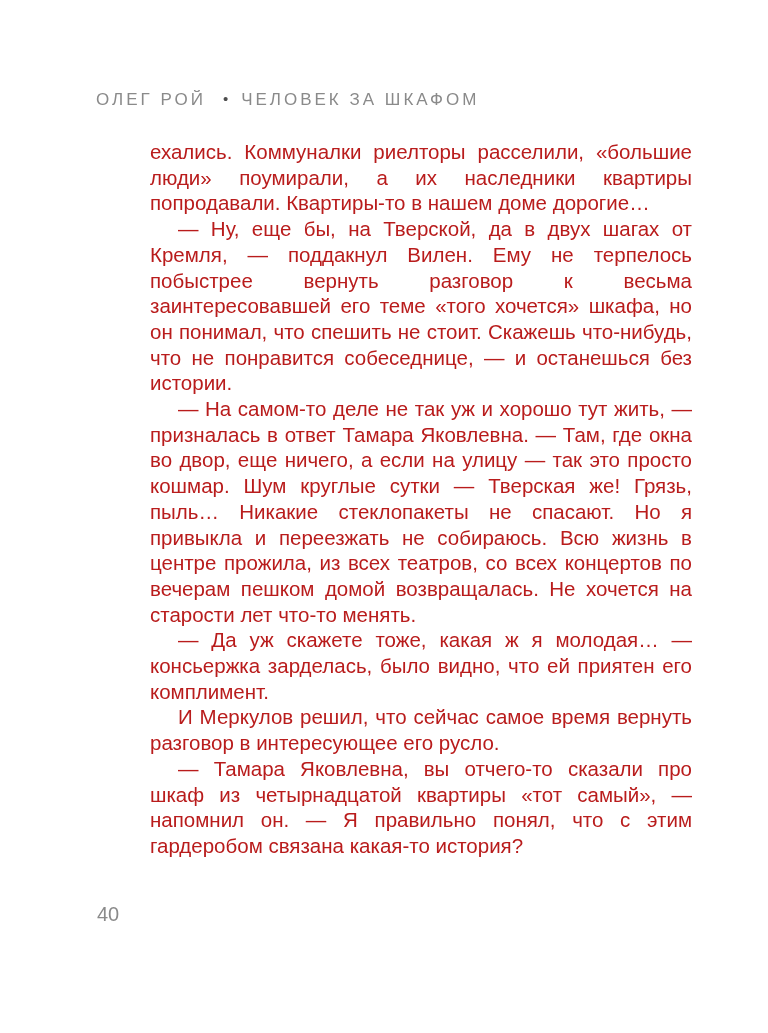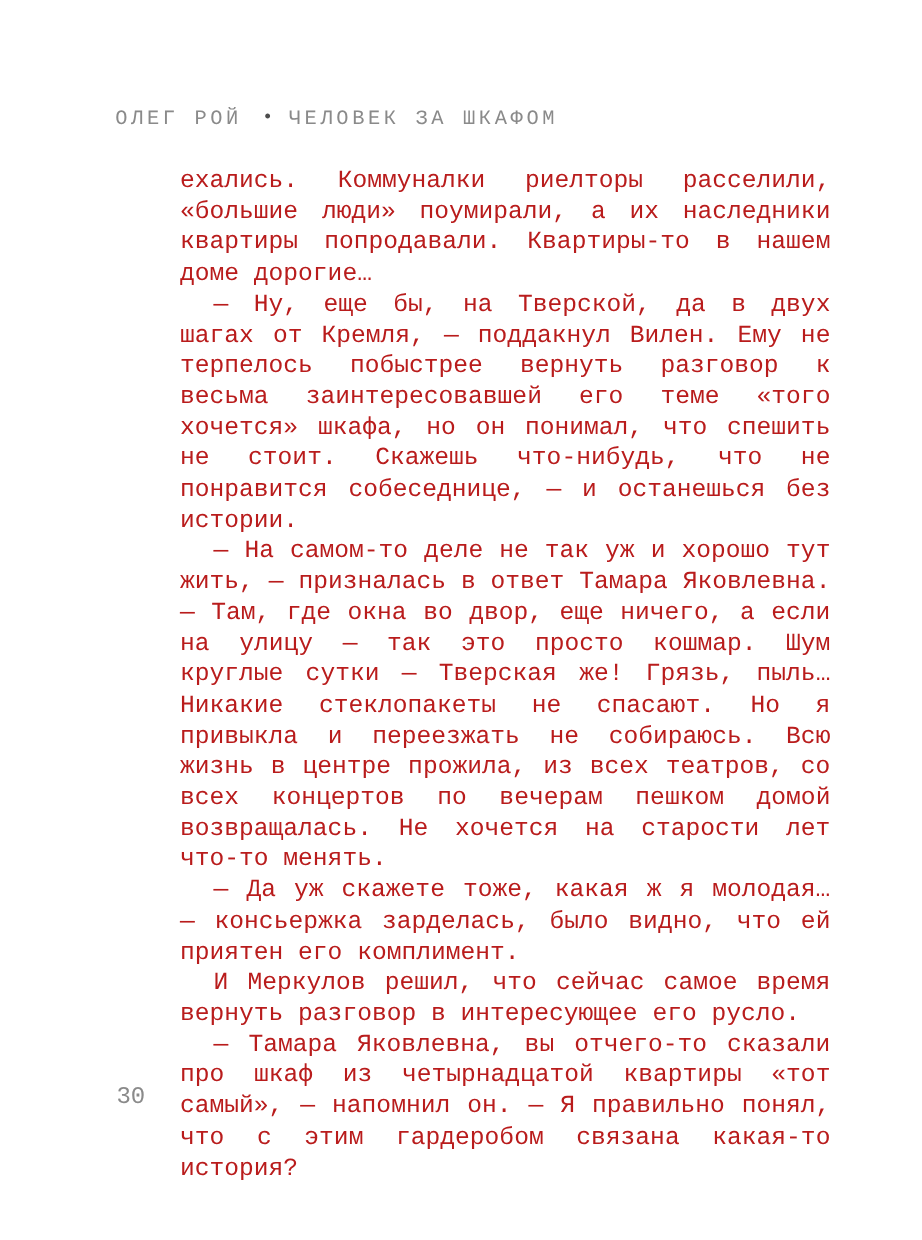--- a/index.html
+++ b/index.html
@@ -6,21 +6,21 @@
     margin: 0;
     padding: 0;
     background: #ffffff;
   }
   .page {
     position: relative;
     width: 768px;
     height: 1033px;
     background: #ffffff;
     overflow: hidden;
-    font-family: Liberation Mono, monospace;
+    font-family: Liberation Sans, sans-serif;
   }
   .running-header {
     position: absolute;
     left: 96px;
     top: 90px;
     font-size: 17px;
     letter-spacing: 3px;
     color: #8a8a8a;
     white-space: nowrap;
   }
@@ -68,15 +68,15 @@
 
   <div class="body-text">
     <p class="para">ехались. Коммуналки риелторы расселили, «большие люди» поумирали, а их наследники квартиры попродавали. Квартиры-то в нашем доме дорогие…</p>
     <p class="para indent">— Ну, еще бы, на Тверской, да в двух шагах от Кремля, — поддакнул Вилен. Ему не терпелось побыстрее вернуть разговор к весьма заинтересовавшей его теме «того хочется» шкафа, но он понимал, что спешить не стоит. Скажешь что-нибудь, что не понравится собеседнице, — и останешься без истории.</p>
     <p class="para indent">— На самом-то деле не так уж и хорошо тут жить, — призналась в ответ Тамара Яковлевна. — Там, где окна во двор, еще ничего, а если на улицу — так это просто кошмар. Шум круглые сутки — Тверская же! Грязь, пыль… Никакие стеклопакеты не спасают. Но я привыкла и переезжать не собираюсь. Всю жизнь в центре прожила, из всех театров, со всех концертов по вечерам пешком домой возвращалась. Не хочется на старости лет что-то менять.</p>
     <p class="para indent">— Да уж скажете тоже, какая ж я молодая… — консьержка зарделась, было видно, что ей приятен его комплимент.</p>
     <p class="para indent">И Меркулов решил, что сейчас самое время вернуть разговор в интересующее его русло.</p>
     <p class="para indent">— Тамара Яковлевна, вы отчего-то сказали про шкаф из четырнадцатой квартиры «тот самый», — напомнил он. — Я правильно понял, что с этим гардеробом связана какая-то история?</p>
   </div>
 
-  <div class="page-number">30</div>
+  <div class="page-number">40</div>
 
 </div>
 
 </body></html>

